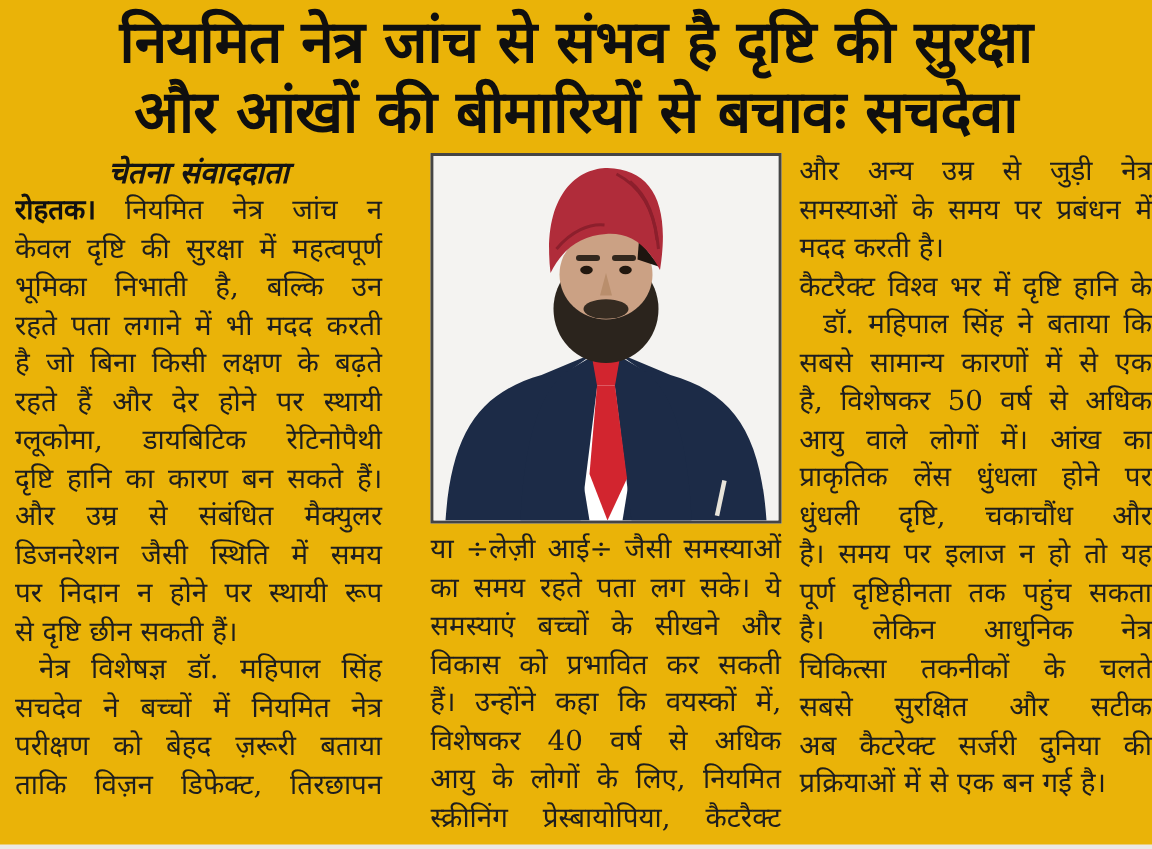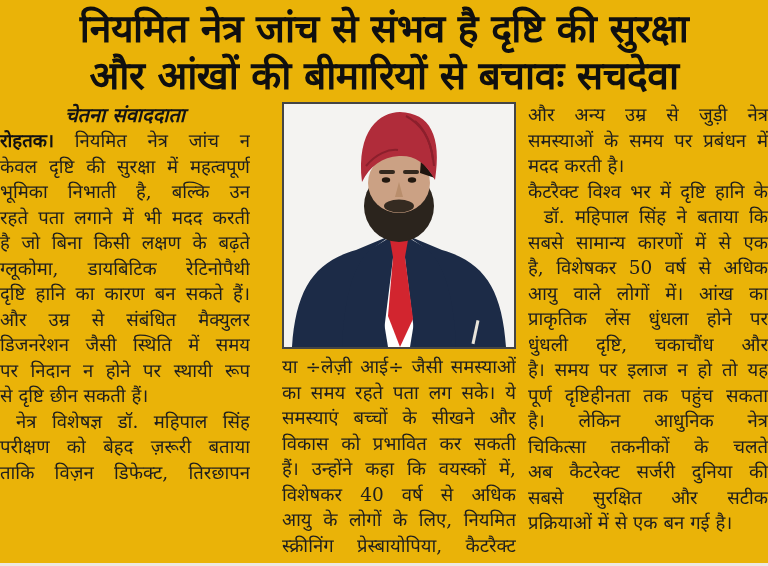--- a/index.html
+++ b/index.html
@@ -6,21 +6,21 @@
   .page{
     position:relative;width:768px;height:566px;background:#eab308;overflow:hidden;
     font-family:"DejaVu Serif","Liberation Serif",serif;color:#1b1b1b;
   }
   .headline{
     margin:0;padding:5px 2px 0 2px;text-align:center;
     font-weight:700;color:#0f0f0f;font-size:39px;line-height:47px;
     font-family:"DejaVu Serif","Liberation Serif",serif;
     letter-spacing:-0.5px;white-space:nowrap;
   }
-  .columns{display:flex;margin-top:3px;}
+  .columns{display:flex;margin-top:3px;padding-left:10px;}
   .col{font-size:18.5px;}
   .col-left{width:252px;}
   .col-mid{width:234px;margin-left:32px;}
   .col-right{width:242px;margin-left:12px;}
   .byline{
     height:26px;line-height:26px;text-align:center;
     font-weight:700;font-style:italic;font-size:20px;color:#141414;
   }
   .line{
     height:25.5px;line-height:25.5px;overflow:hidden;
@@ -53,27 +53,29 @@
   <div class="columns">
 
     <div class="col col-left">
       <div class="byline">चेतना संवाददाता</div>
       <div>
           <div class="line"><b>रोहतक।</b> नियमित नेत्र जांच न</div>
           <div class="line">केवल दृष्टि की सुरक्षा में महत्वपूर्ण</div>
           <div class="line">भूमिका निभाती है, बल्कि उन</div>
           <div class="line">रहते पता लगाने में भी मदद करती</div>
           <div class="line">है जो बिना किसी लक्षण के बढ़ते</div>
+          <div class="line">रहते हैं और देर होने पर स्थायी</div>
           <div class="line">ग्लूकोमा, डायबिटिक रेटिनोपैथी</div>
           <div class="line">दृष्टि हानि का कारण बन सकते हैं।</div>
           <div class="line">और उम्र से संबंधित मैक्युलर</div>
           <div class="line">डिजनरेशन जैसी स्थिति में समय</div>
           <div class="line">पर निदान न होने पर स्थायी रूप</div>
           <div class="line last">से दृष्टि छीन सकती हैं।</div>
           <div class="line indent">नेत्र विशेषज्ञ डॉ. महिपाल सिंह</div>
+          <div class="line">सचदेव ने बच्चों में नियमित नेत्र</div>
           <div class="line">परीक्षण को बेहद ज़रूरी बताया</div>
           <div class="line">ताकि विज़न डिफेक्ट, तिरछापन</div>
         </div>
     </div>
 
     <div class="col col-mid">
       <figure class="photo">
         <svg width="230" height="243" viewBox="0 0 230 243" xmlns="http://www.w3.org/2000/svg">
           <rect x="0" y="0" width="230" height="243" fill="#f4f3f1"></rect>
 
@@ -134,22 +136,22 @@
           <div class="line indent">डॉ. महिपाल सिंह ने बताया कि</div>
           <div class="line">सबसे सामान्य कारणों में से एक</div>
           <div class="line">है, विशेषकर 50 वर्ष से अधिक</div>
           <div class="line">आयु वाले लोगों में। आंख का</div>
           <div class="line">प्राकृतिक लेंस धुंधला होने पर</div>
           <div class="line">धुंधली दृष्टि, चकाचौंध और</div>
           <div class="line">है। समय पर इलाज न हो तो यह</div>
           <div class="line">पूर्ण दृष्टिहीनता तक पहुंच सकता</div>
           <div class="line">है। लेकिन आधुनिक नेत्र</div>
           <div class="line">चिकित्सा तकनीकों के चलते</div>
+          <div class="line">सबसे सुरक्षित और सटीक</div>
           <div class="line">अब कैटरेक्ट सर्जरी दुनिया की</div>
-          <div class="line">सबसे सुरक्षित और सटीक</div>
           <div class="line last">प्रक्रियाओं में से एक बन गई है।</div>
         </div>
     </div>
 
   </div>
 
   <div class="scan-edge"></div>
 </div>
 
 </body></html>

